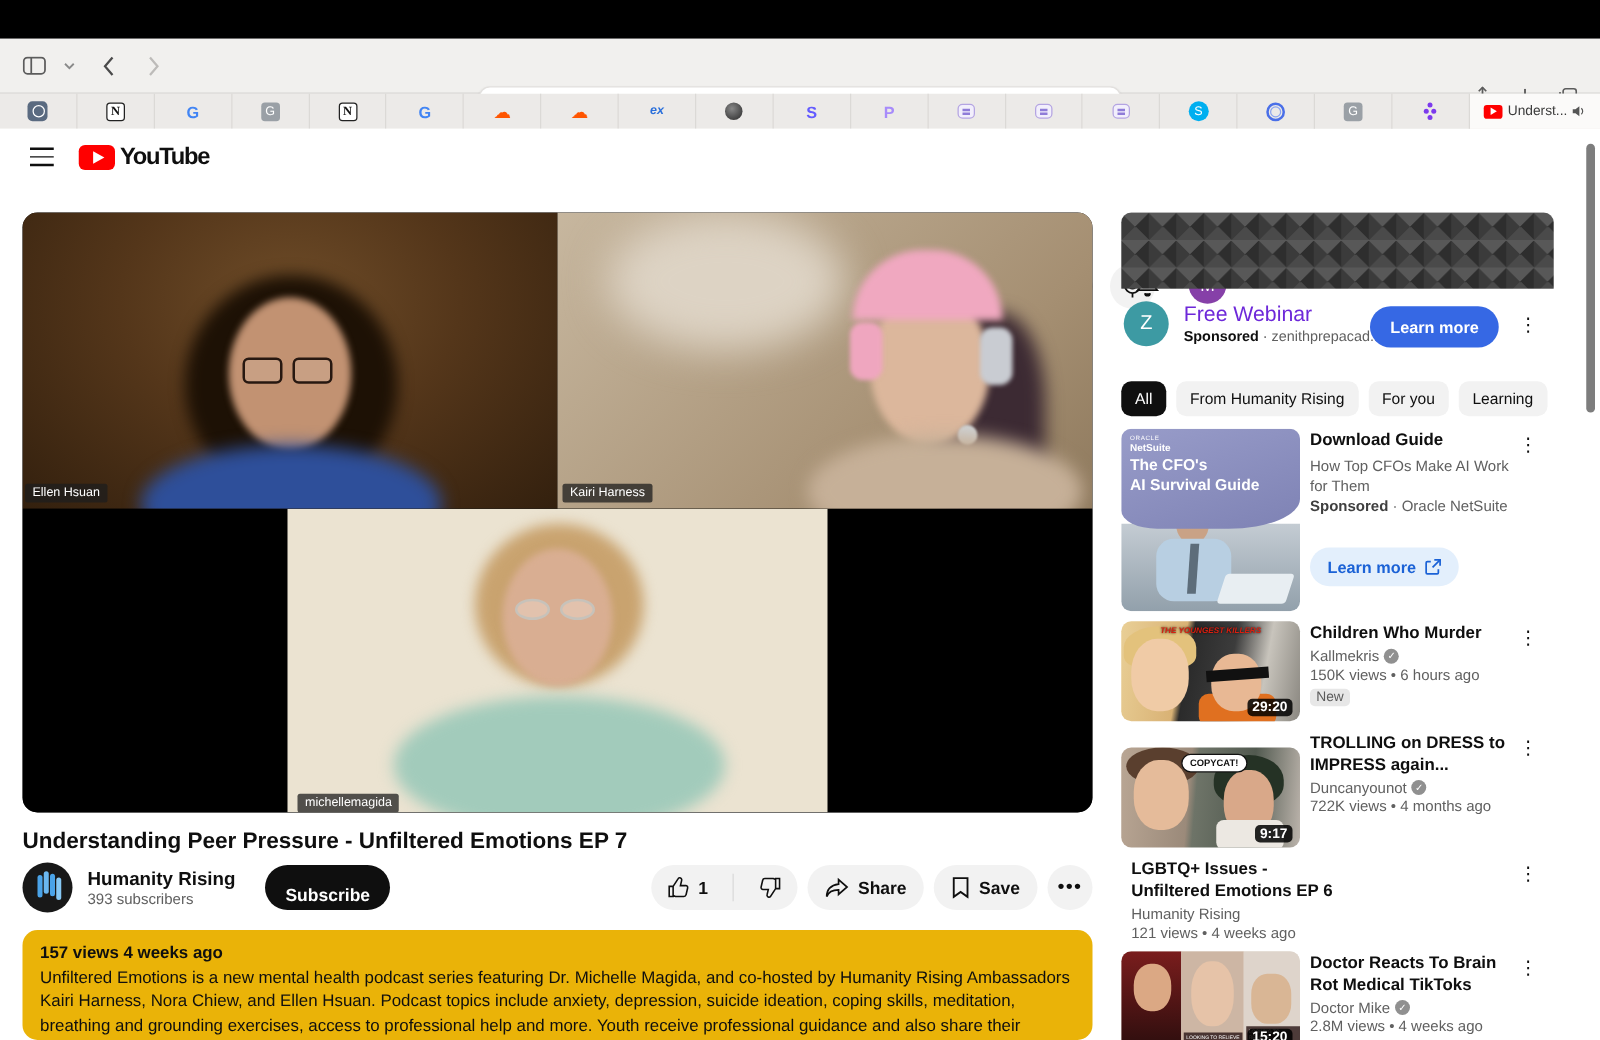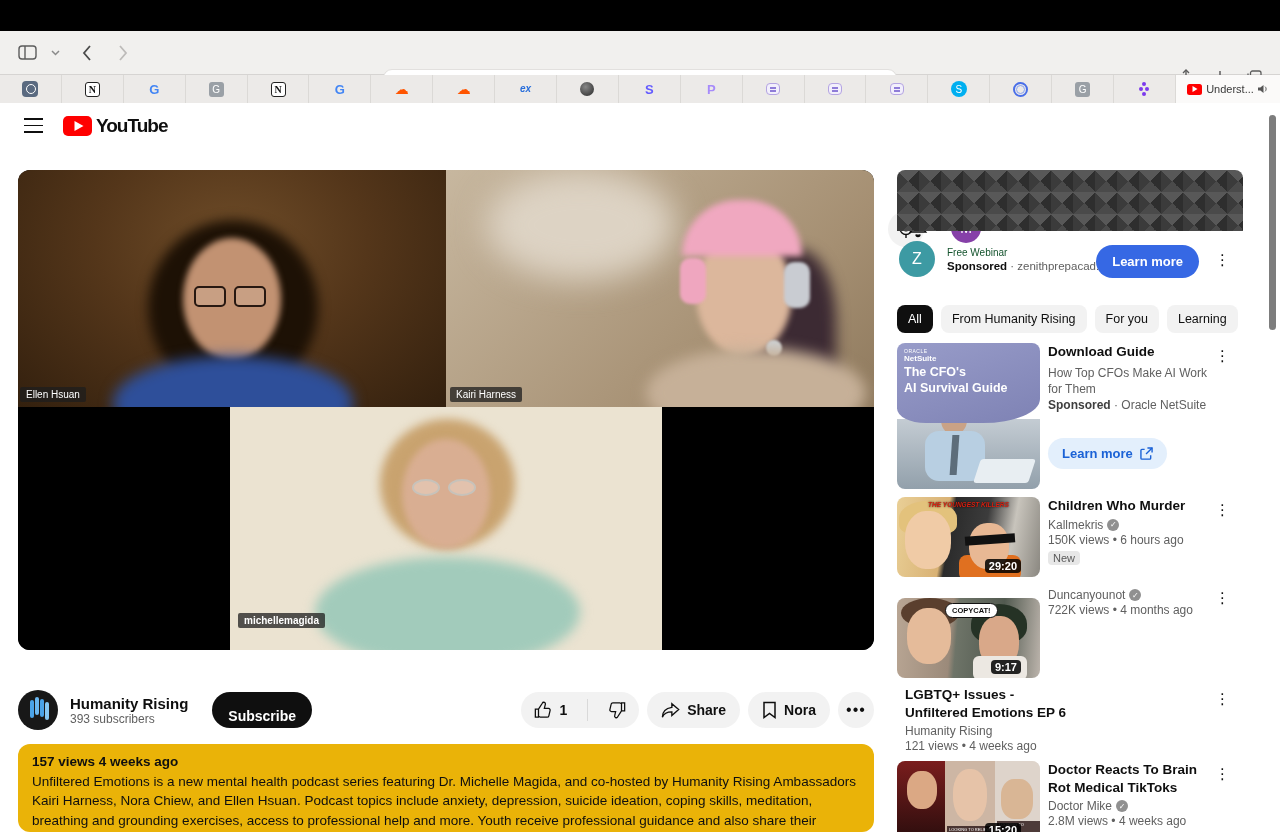--- a/index.html
+++ b/index.html
@@ -94,34 +94,34 @@
   
   .sidebar { position:absolute; left:897px; top:170px; width:346px; }
   .ad-banner { width:346px; height:61px; border-radius:8px 8px 0 0;
     background:
       repeating-conic-gradient(from 45deg, #2e2e2e 0deg 90deg, #4a4a4a 90deg 180deg, #3b3b3b 180deg 270deg, #585858 270deg 360deg),
       #3a3a3a;
     background-size:22px 22px; cursor:pointer; }
   .ad-row { display:flex; align-items:center; padding:10px 0 14px 2px; position:relative; }
   .ad-z { width:36px; height:36px; border-radius:50%; background:#3d9aa3; color:#fff; font-size:16px; display:flex; align-items:center; justify-content:center; flex:0 0 auto; }
   .ad-txt { margin-left:12px; }
-  .ad-title { font-size:10px; color:#14532d; }
+  .ad-title { font-size:17px; color:#6d28d9; }
   .ad-sp { font-size:11.5px; color:#606060; margin-top:2px; }
   .ad-sp b { color:#0f0f0f; }
   .learn-blue { position:absolute; right:44px; top:14px; background:#3668e4; color:#fff; font-size:13px; font-weight:bold; border:none; border-radius:17px; padding:9px 16px; cursor:pointer; }
   .kebab { position:absolute; right:14px; font-size:15px; color:#0f0f0f; cursor:pointer; width:14px; text-align:center; }
 
   .chips { display:flex; gap:8px; margin:14px 0 10px 0; }
   .chip { height:28px; display:flex; align-items:center; padding:0 11px; border-radius:8px; background:#f2f2f2; font-size:12.5px; font-weight:500; color:#0f0f0f; cursor:pointer; white-space:nowrap; }
   .chip.sel { background:#0f0f0f; color:#fff; }
 
   .sb-item { display:flex; margin-bottom:8px; position:relative; cursor:pointer; }
   .thumb { width:143px; height:80px; border-radius:8px; flex:0 0 auto; position:relative; overflow:hidden; }
   .thumb-ns { height:146px; }
-  .dur { position:absolute; right:19px; bottom:4px; background:rgba(0,0,0,.85); color:#fff; font-size:11px; font-weight:bold; padding:1px 4px; border-radius:4px; }
+  .dur { position:absolute; right:6px; bottom:4px; background:rgba(0,0,0,.85); color:#fff; font-size:11px; font-weight:bold; padding:1px 4px; border-radius:4px; }
   .sb-txt { margin-left:8px; width:172px; }
   .sb-title { font-size:13.5px; font-weight:bold; color:#0f0f0f; line-height:1.3; }
   .sb-ch { font-size:12px; color:#606060; margin-top:3px; display:flex; align-items:center; gap:4px; }
   .sb-meta { font-size:12px; color:#606060; margin-top:1px; }
   .badge-new { display:inline-block; background:#e7e7e7; color:#5a5a5a; font-size:11px; padding:1px 5px; border-radius:4px; margin-top:4px; }
   .vcheck { width:12px; height:12px; border-radius:50%; background:#909090; color:#fff; font-size:8px; display:inline-flex; align-items:center; justify-content:center; }
 
   
   .ns-top { position:absolute; inset:0 0 45% 0; background:linear-gradient(160deg,#989cc9 0%,#7e82b4 100%); border-radius:0 0 40% 20%/0 0 30% 18%; }
   .ns-brand { position:absolute; left:7px; top:5px; color:#fff; }
@@ -373,25 +373,26 @@
       <div class="blob" style="left:200px;top:178px;width:220px;height:90px;background:#c6b098;filter:blur(7px);"></div>
       <span class="nametag" style="left:4px;bottom:5px;">Kairi Harness</span>
     </div>
     <div class="quad q-b">
       <div class="quad q-bc">
         <div class="blob" style="left:150px;top:12px;width:135px;height:130px;background:#c9a36f;filter:blur(5px);"></div>
         <div class="blob" style="left:172px;top:32px;width:88px;height:110px;background:#d9ae92;filter:blur(3px);"></div>
         <div style="position:absolute;left:182px;top:72px;width:28px;height:17px;border:2px solid #c7c2ba;border-radius:50%;background:rgba(255,255,255,.25);"></div>
         <div style="position:absolute;left:218px;top:72px;width:28px;height:17px;border:2px solid #c7c2ba;border-radius:50%;background:rgba(255,255,255,.25);"></div>
         <div class="blob" style="left:85px;top:150px;width:265px;height:110px;background:#a2cbbb;filter:blur(6px);"></div>
-        <span class="nametag" style="left:8px;bottom:22px;font-weight:bold;">michellemagida</span>
+        <span class="nametag" style="left:8px;bottom:0;">michellemagida</span>
       </div>
     </div>
   </div>
 
+  <h1 class="v-title">Understanding Peer Pressure - Unfiltered Emotions EP 7</h1>
 
   <div class="ch-row">
     <div class="ch-avatar"></div>
     <div class="ch-meta">
       <div class="ch-name">Humanity Rising</div>
       <div class="ch-subs">393 subscribers</div>
     </div>
     <button class="subscribe">Subscribe</button>
     <div class="actions">
       <div class="pill likepill">
@@ -411,21 +412,21 @@
       <div class="pill">
         <svg width="19" height="17" viewBox="0 0 21 18" fill="none" stroke="#0f0f0f" stroke-width="1.5">
             <path d="M12 5.5 V1.5 L19.5 8 L12 14.5 v-4 C6 10.5 3 12.5 1.5 16.5 C1.5 10 5 6.5 12 5.5 z"></path>
           </svg>
         <span>Share</span>
       </div>
       <div class="pill">
         <svg width="15" height="18" viewBox="0 0 15 18" fill="none" stroke="#0f0f0f" stroke-width="1.5">
             <path d="M2 1.5 h11 v15 l-5.5 -4 l-5.5 4 z"></path>
           </svg>
-        <span>Nora</span>
+        <span>Save</span>
       </div>
       <div class="more-btn">•••</div>
     </div>
   </div>
 
   <div class="desc">
     <div class="desc-meta">157 views  4 weeks ago</div>
     <div class="desc-text">
       <span>Unfiltered Emotions is a new mental health podcast series featuring Dr. Michelle Magida, and co-hosted by Humanity Rising Ambassadors Kairi Harness, Nora Chiew, and Ellen Hsuan. Podcast topics include anxiety, depression, suicide ideation, coping skills, meditation, breathing and grounding exercises, access to professional help and more. Youth receive professional guidance and also share their challenges and coping skills with one another.</span>
       
@@ -512,20 +513,21 @@
       <div class="thumb t-copycat">
         <div class="blob hair1" style="position:absolute;"></div>
         <div class="blob face1" style="position:absolute;border-radius:45%;"></div>
         <div class="blob avhair" style="position:absolute;"></div>
         <div class="blob av" style="position:absolute;border-radius:45%;"></div>
         <div class="blob avshirt" style="position:absolute;"></div>
         <div class="bubble">COPYCAT!</div>
         <span class="dur">9:17</span>
       </div>
       <div class="sb-txt">
+        <div class="sb-title">TROLLING on DRESS to IMPRESS again...</div>
         <div class="sb-ch">
             <span>Duncanyounot</span>
             <span class="vcheck">✓</span>
           </div>
         <div class="sb-meta">722K views • 4 months ago</div>
       </div>
       <span class="kebab" style="top:4px">⋮</span>
     </div>
 
     <div class="sb-item">

